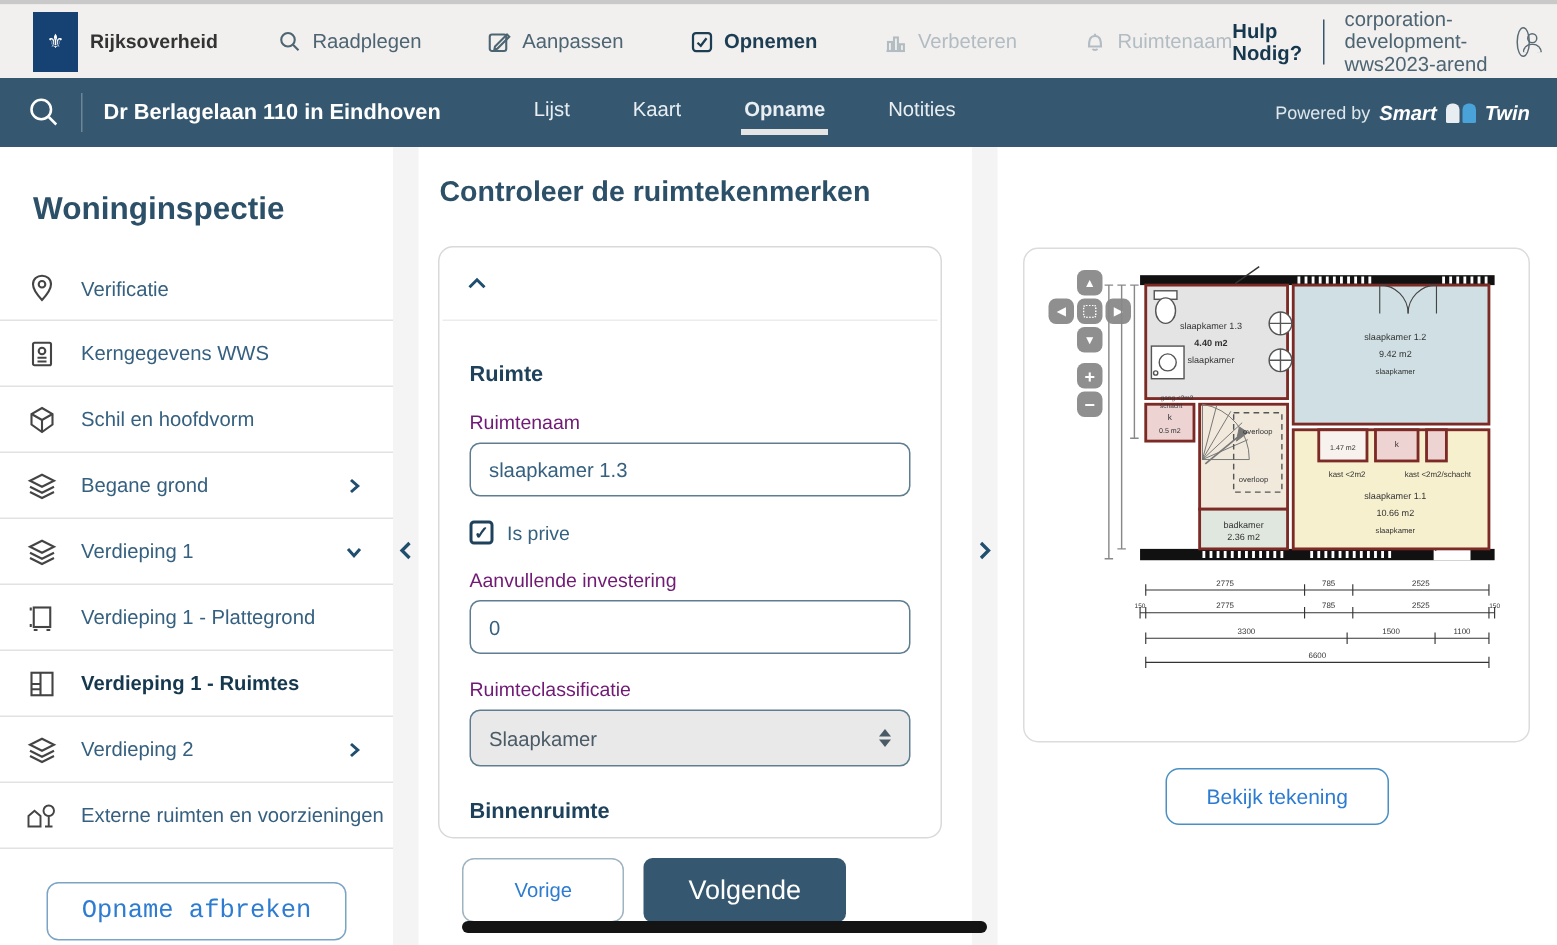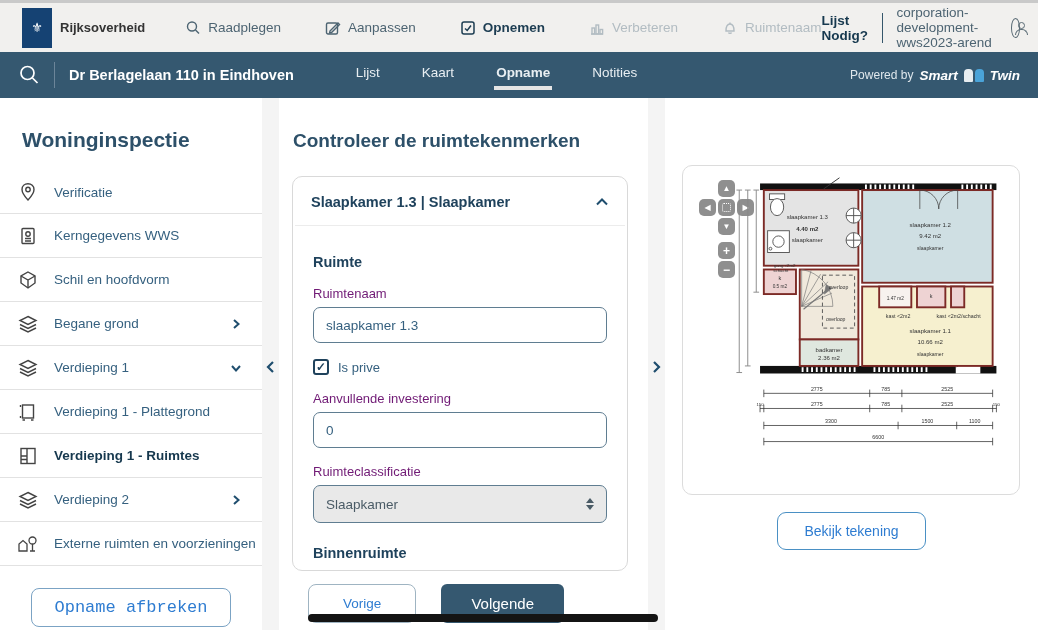--- a/index.html
+++ b/index.html
@@ -54,41 +54,41 @@
   .abort-row { display:flex; justify-content:center; margin-top:22px; }
   .btn-outline { background:#fff; border:1px solid #7ba3c4; border-radius:8px; color:#2e7cd1; font-size:17px; padding:9px 22px; cursor:pointer; font-family:Liberation Mono, monospace; }
 
   
   .gutter { position:absolute; top:98px; width:17px; height:532px; background:#f4f4f4; }
   .gutter.left { left:262px; }
   .gutter.right { left:648px; }
   .gutter-btn { position:absolute; top:258px; left:1px; width:15px; height:22px; display:flex; align-items:center; justify-content:center; cursor:pointer; }
 
   
-  .main-col { position:absolute; top:98px; left:279px; width:369px; height:532px; }
+  .main-col { position:absolute; top:86px; left:279px; width:369px; height:532px; }
   .main-title { font-size:19px; font-weight:bold; color:#2d5069; margin:32px 0 0 14px; }
   .form-card { position:absolute; top:78px; left:13px; width:336px; height:395px; border:1px solid #d9d9d9; border-radius:10px; overflow:hidden; background:#fff; }
   .card-header { display:flex; align-items:center; justify-content:space-between; padding:16px 18px 14px; }
   .card-header-title { font-size:14.5px; font-weight:bold; color:#1f425c; }
   .card-divider { height:1px; background:#ececec; margin:0 2px; }
   .card-body { padding:6px 20px 0; }
   .section-heading { font-size:14.5px; font-weight:bold; color:#1f425c; margin-top:22px; }
   .field-label { font-size:13px; color:#701a75; margin-top:16px; margin-bottom:6px; }
   .text-input { width:100%; height:36px; border:1px solid #5f7d91; border-radius:7px; padding:0 12px; font-size:13.5px; color:#35607f; background:#fff; font-family:"Liberation Sans",sans-serif; }
   .check-row { display:flex; align-items:center; gap:9px; margin-top:16px; }
   .checkbox { width:16px; height:16px; border:2px solid #1f425c; border-radius:3px; display:flex; align-items:center; justify-content:center; font-size:12px; font-weight:bold; color:#1f425c; background:#fff; cursor:pointer; }
   .check-label { font-size:13px; color:#35607f; }
   .select-box { width:100%; height:38px; border:1px solid #5f7d91; border-radius:7px; background:#e9e9e9; display:flex; align-items:center; justify-content:space-between; padding:0 12px; font-size:13.5px; color:#4a5b66; cursor:pointer; }
   .select-arrows { display:flex; flex-direction:column; gap:2px; }
   .select-arrows i { display:block; width:0; height:0; border-left:4px solid transparent; border-right:4px solid transparent; }
   .select-arrows i.up { border-bottom:5px solid #4a5b66; }
   .select-arrows i.down { border-top:5px solid #4a5b66; }
   .footer-btns { position:absolute; top:486px; left:13px; width:272px; display:flex; justify-content:space-between;padding-left:16px; }
   .btn-prev { background:#fff; border:1px solid #9fb4c2; border-radius:8px; color:#2e7cd1; font-size:13.5px; padding:9px 34px; cursor:pointer; font-family:"Liberation Sans",sans-serif; }
-  .btn-next { background:#355870; border:none; border-radius:6px; color:#fff; font-size:15px; padding:11px 30px; cursor:pointer; font-family:"Liberation Sans",sans-serif; }
+  .btn-next { background:#355870; border:none; border-radius:6px; color:#fff; font-size:18px; padding:11px 30px; cursor:pointer; font-family:"Liberation Sans",sans-serif; }
   .hscrollbar { position:absolute; top:516px; left:31px; width:348px; height:8px; background:#141414; border-radius:4px; }
 
   
   .right-col { position:absolute; top:98px; left:665px; width:373px; height:532px; }
   .plan-card { position:absolute; top:67px; left:17px; width:338px; height:330px; border:1px solid #dcdcdc; border-radius:10px; background:#fff; }
   .pan-cluster { position:absolute; top:14px; left:16px; width:55px; height:100px; }
   .pan-btn { position:absolute; width:17px; height:17px; background:#8f8f8f; border-radius:5px; color:#fff; font-size:8px; display:flex; align-items:center; justify-content:center; cursor:pointer; }
   .pan-btn.zoom { font-size:12px; font-weight:bold; }
   .pan-center { position:absolute; width:17px; height:17px; background:#8f8f8f; border-radius:5px; cursor:pointer; }
   .pan-center::before { content:""; position:absolute; inset:4px; border:1.5px dotted #fff; border-radius:2px; }
@@ -153,21 +153,21 @@
             <svg width="16" height="16" viewBox="0 0 16 16" fill="none" stroke="#b2bcc2" stroke-width="1.4">
               <path d="M4 11 C4 7 4.5 4 8 4 C11.5 4 12 7 12 11 Z"></path>
               <path d="M6.5 12.5 C6.8 13.6 9.2 13.6 9.5 12.5"></path>
               <path d="M8 4 V2.5"></path>
             </svg>
           </span>
         <span>Ruimtenaam</span>
       </div>
     </div>
     <div class="header-right">
-      <span class="help-label">Lijst Nodig?</span>
+      <span class="help-label">Hulp Nodig?</span>
       <div class="hdr-divider"></div>
       <span class="account-label">corporation-development-wws2023-arend</span>
       <div class="person-icon"></div>
     </div>
   </div>
 
   <div class="navbar">
     <div class="nav-search">
       <svg width="22" height="22" viewBox="0 0 22 22" fill="none" stroke="#fff" stroke-width="1.7">
           <circle cx="9.5" cy="9" r="6.5"></circle>
@@ -316,21 +316,20 @@
           <path d="M3 2 L8 7 L3 12"></path>
         </svg>
       </div>
   </div>
 
   <div class="main-col">
     <div class="main-title">Controleer de ruimtekenmerken</div>
 
     <div class="form-card">
       <div class="card-header">
-        <span class="card-header-title">Slaapkamer 1.3  |  Slaapkamer</span>
         <span><svg width="14" height="10" viewBox="0 0 14 10" fill="none" stroke="#1f4e6e" stroke-width="2">
               <path d="M2 7.5 L7 2.5 L12 7.5"></path>
             </svg></span>
       </div>
       <div class="card-divider"></div>
       <div class="card-body">
         <div class="section-heading">Ruimte</div>
 
         <div class="field-label">Ruimtenaam</div>
         <input class="text-input" type="text" value="slaapkamer 1.3" style="">

